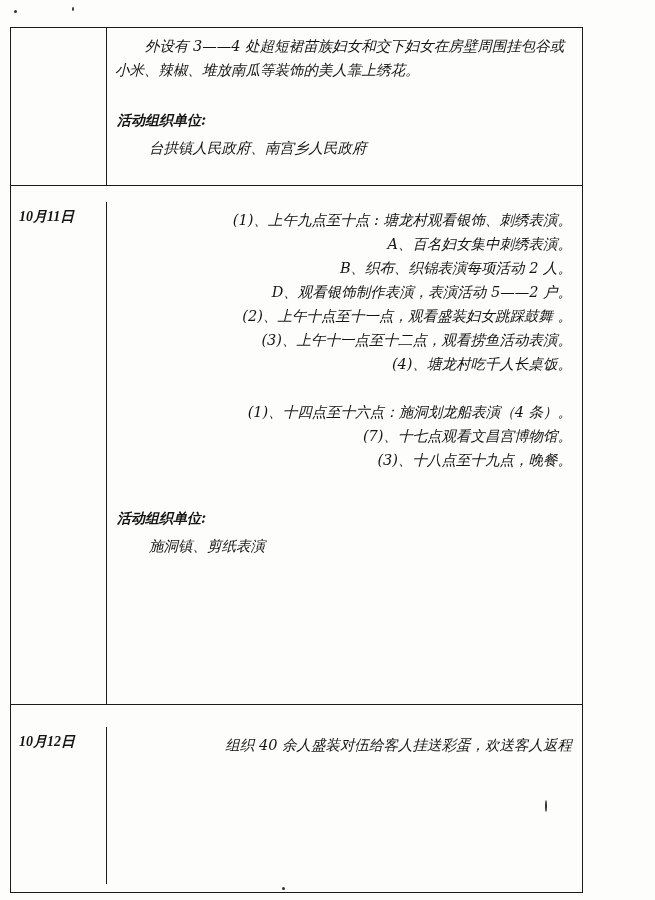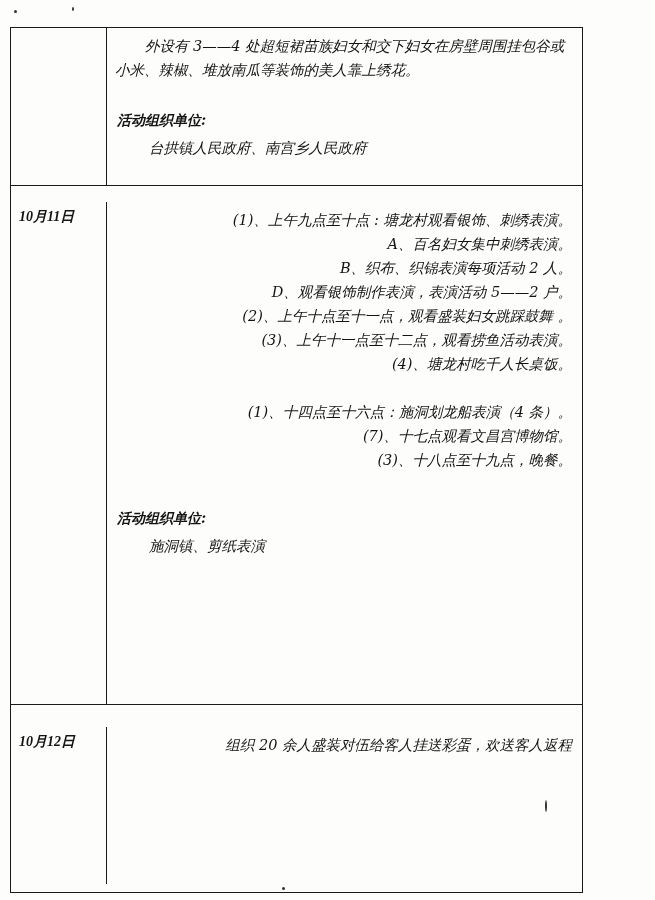--- a/index.html
+++ b/index.html
@@ -65,21 +65,21 @@
       <div class="gap-sm"></div>
       <div class="gap-sm"></div>
       <p class="org-title">活动组织单位:</p>
       <p class="org-body">施洞镇、剪纸表演</p>
     </div>
   </div>
 
   <div class="row last" style="top:661px; bottom:8px;margin-top:38px;">
     <div class="date-cell">10月12日</div>
     <div class="content-cell">
-      <p class="line">组织 20 余人盛装对伍给客人挂送彩蛋，欢送客人返程</p>
+      <p class="line">组织 40 余人盛装对伍给客人挂送彩蛋，欢送客人返程</p>
     </div>
   </div>
 </div>
 
 <span class="speck" style="left:14px;top:10px;width:3px;height:3px;"></span>
 <span class="speck" style="left:72px;top:7px;width:2px;height:4px;"></span>
 <span class="speck" style="left:545px;top:800px;width:2px;height:12px;"></span>
 <span class="speck" style="left:282px;top:887px;width:3px;height:3px;"></span>
 
 </body></html>

